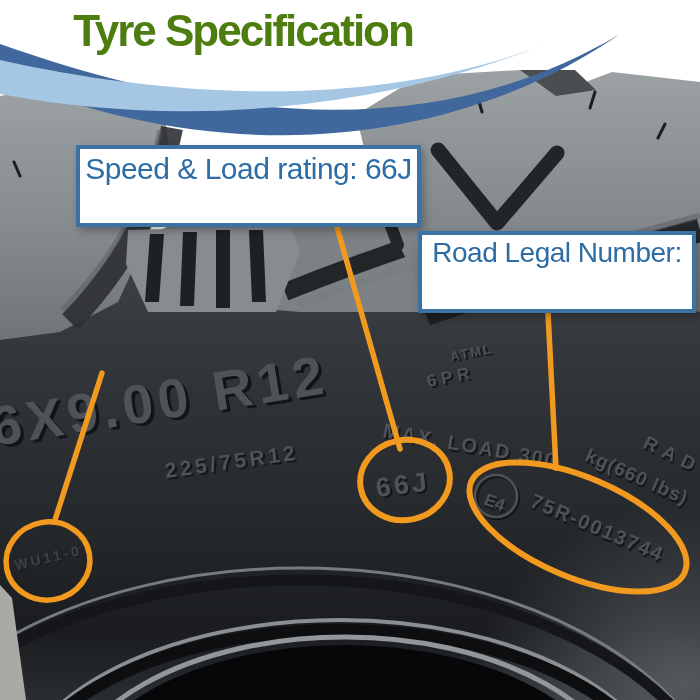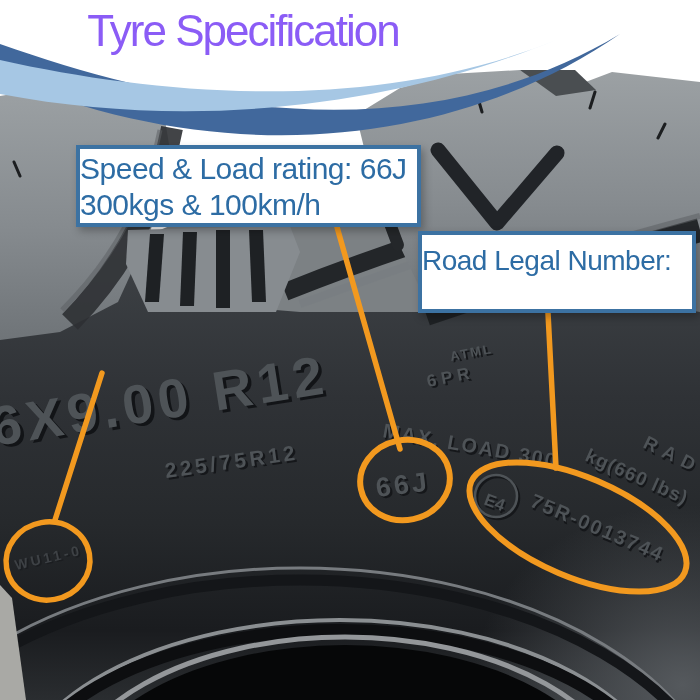--- a/index.html
+++ b/index.html
@@ -3,31 +3,31 @@
 <meta charset="utf-8">
 <style>
   html,body{margin:0;padding:0;background:#ffffff;}
   .stage{
     position:relative;width:700px;height:700px;overflow:hidden;
     background:#ffffff;font-family:"Liberation Sans",sans-serif;
   }
   .stage svg{position:absolute;left:0;top:0;}
   .page-title{
     position:absolute;left:28px;top:4px;width:430px;text-align:center;
-    font-size:44px;line-height:54px;font-weight:normal;color:#8b5cf6;
+    font-size:44px;line-height:54px;font-weight:bold;color:#4d7c0f;
     letter-spacing:-2px;z-index:5;
   }
   .callout{
     position:absolute;background:#ffffff;border:4px solid #3c72a2;
-    box-sizing:border-box;color:#2d6ca4;z-index:6;
+    box-sizing:border-box;color:#2d6ca4;text-align:center;z-index:6;
     box-shadow:3px 4px 8px rgba(0,0,0,.28);
   }
   .callout .ln{display:block;white-space:nowrap;}
   .box-speed{left:76px;top:145px;width:345px;height:82px;font-size:30px;line-height:36px;padding-top:2px;letter-spacing:-0.5px;}
-  .box-road{left:418px;top:231px;width:278px;height:82px;font-size:28px;line-height:36px;padding-top:8px;letter-spacing:-0.5px;}
+  .box-road{left:418px;top:231px;width:278px;height:82px;font-size:28px;line-height:36px;padding-top:0;letter-spacing:-0.5px;}
   .box-pattern{left:12px;top:303px;width:266px;height:69px;font-size:29px;letter-spacing:-0.5px;display:flex;align-items:center;justify-content:center;}
 </style>
 </head>
 <body>
 
 <div class="stage">
 
   <svg width="700" height="700" viewBox="0 0 700 700">
     <defs>
       <linearGradient id="gTread" x1="0" y1="0" x2="0" y2="1">
@@ -155,21 +155,20 @@
       <ellipse cx="405" cy="480" rx="45" ry="40" stroke-width="6" transform="rotate(-12 405 480)"></ellipse>
       <ellipse cx="578" cy="527" rx="116" ry="50" stroke-width="6" transform="rotate(23 578 527)"></ellipse>
       <ellipse cx="48" cy="561" rx="42" ry="39" stroke-width="5.5" transform="rotate(-10 48 561)"></ellipse>
     </g>
   </svg>
 
   <div class="page-title">Tyre Specification</div>
 
   <div class="callout box-speed">
     <span class="ln">Speed &amp; Load rating: 66J</span>
-    <span class="ln">300kgs &amp; 100km/h</span>
   </div>
 
   <div class="callout box-road">
     <span class="ln">Road Legal Number:</span>
   </div>
 
 
 </div>
 
 </body></html>

